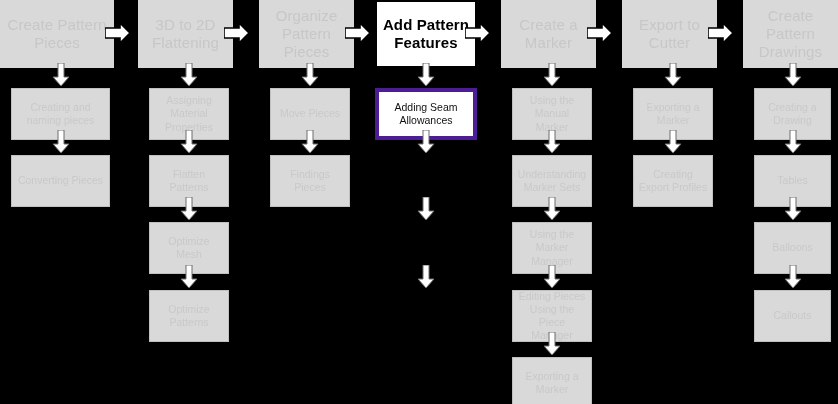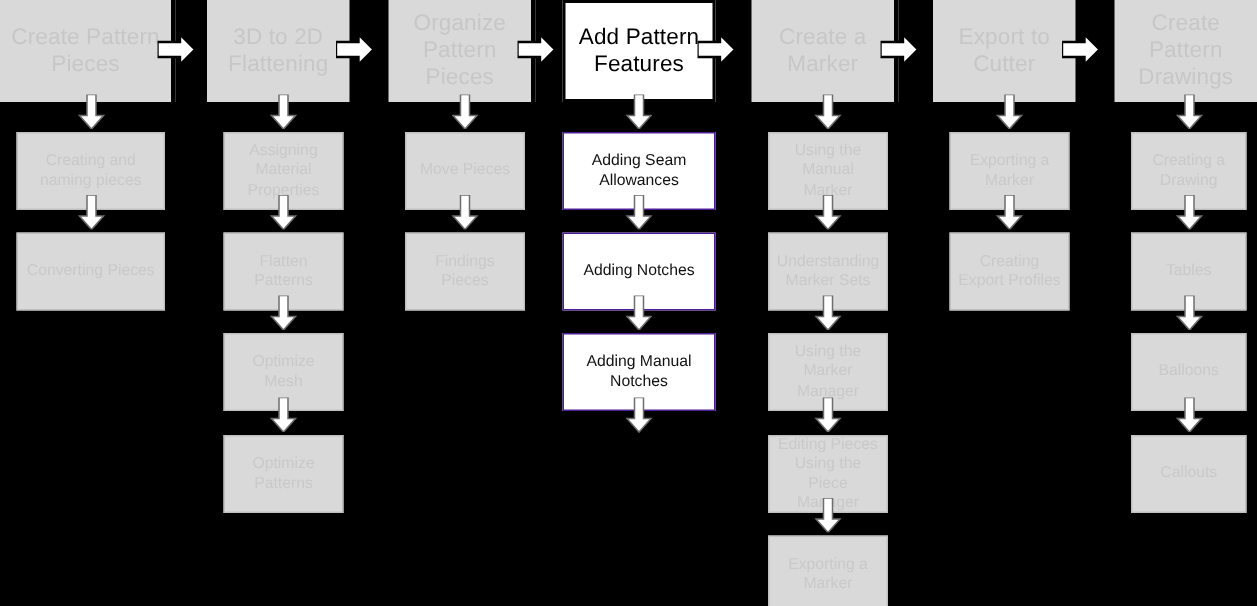--- a/index.html
+++ b/index.html
@@ -53,21 +53,21 @@
     letter-spacing: 0.1px;
     padding: 2px 4px;
     border-right: 3px solid #000000;
   }
   .col-0 .stage-box { border-left: none; }
   .col-6 .stage-box { border-right: none; }
 
   .stage-box.active {
     background: #ffffff;
     color: #000000;
-    font-weight: normal;
+    font-weight: bold;
     border: 2px solid #000000;
   }
 
   
   .node {
     position: absolute;
     box-sizing: border-box;
     background: #d9d9d9;
     color: #c9c9c9;
     border: 1px solid #c0c0c0;
@@ -76,21 +76,21 @@
     align-items: center;
     justify-content: center;
     text-align: center;
     font-size: 10.5px;
     line-height: 1.25;
     padding: 2px 4px;
   }
   .node.active {
     background: #ffffff;
     color: #111111;
-    border: 1px solid #4c1d95;
+    border: 4px solid #4c1d95;
   }
 
   .node-txt { display: block; }
 
   
   .arrow-down {
     position: absolute;
     width: 18px;
     height: 24px;
   }
@@ -190,30 +190,24 @@
         </svg>
       </div>
       <div class="node active" style="left: 0px; top: 88px; width: 102px; height: 52px;">
         <span class="node-txt">Adding Seam Allowances</span>
       </div>
       <div class="arrow-down" style="left: 42px; top: 130px;">
         <svg viewBox="0 0 18 24" xmlns="http://www.w3.org/2000/svg">
           <path d="M6 0 L12 0 L12 14 L17 14 L9 23 L1 14 L6 14 Z" fill="#ffffff" stroke="#6d6d6d" stroke-width="1"></path>
         </svg>
       </div>
-      <div class="node active" style="left: 0px; top: 155px; width: 102px; height: 52px;">
-        <span class="node-txt">Adding Notches</span>
-      </div>
       <div class="arrow-down" style="left: 42px; top: 197px;">
         <svg viewBox="0 0 18 24" xmlns="http://www.w3.org/2000/svg">
           <path d="M6 0 L12 0 L12 14 L17 14 L9 23 L1 14 L6 14 Z" fill="#ffffff" stroke="#6d6d6d" stroke-width="1"></path>
         </svg>
-      </div>
-      <div class="node active" style="left: 0px; top: 222px; width: 102px; height: 52px;">
-        <span class="node-txt">Adding Manual Notches</span>
       </div>
       <div class="arrow-down" style="left: 42px; top: 265px;">
         <svg viewBox="0 0 18 24" xmlns="http://www.w3.org/2000/svg">
           <path d="M6 0 L12 0 L12 14 L17 14 L9 23 L1 14 L6 14 Z" fill="#ffffff" stroke="#6d6d6d" stroke-width="1"></path>
         </svg>
       </div>
     </div>
     <div class="column col-4" style="left: 501px; width: 98px;">
       <div class="stage-box">Create a Marker</div>
       <div class="arrow-down" style="left: 42px; top: 63px;">

